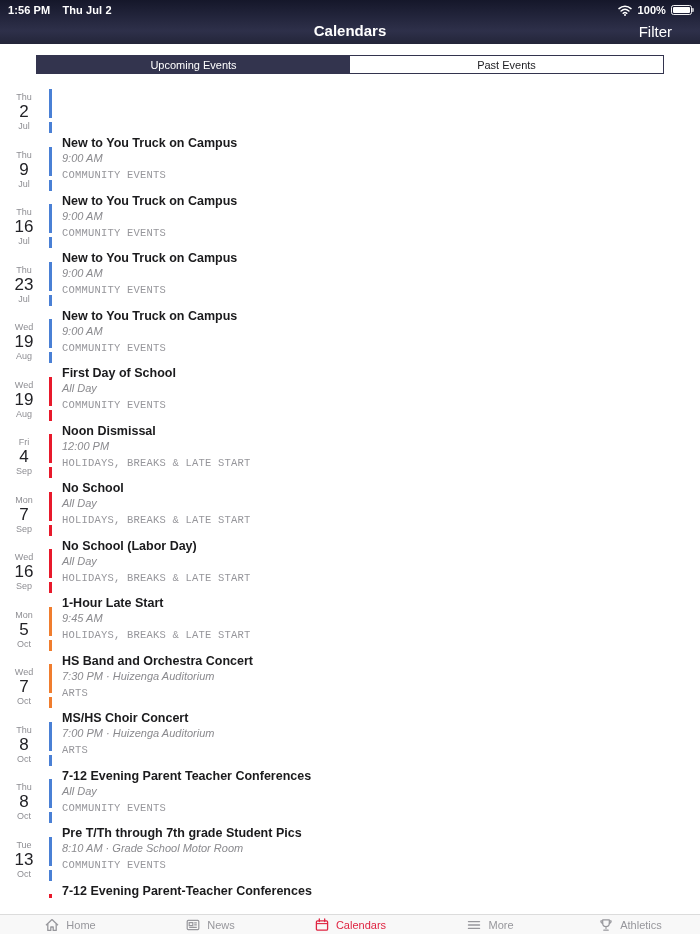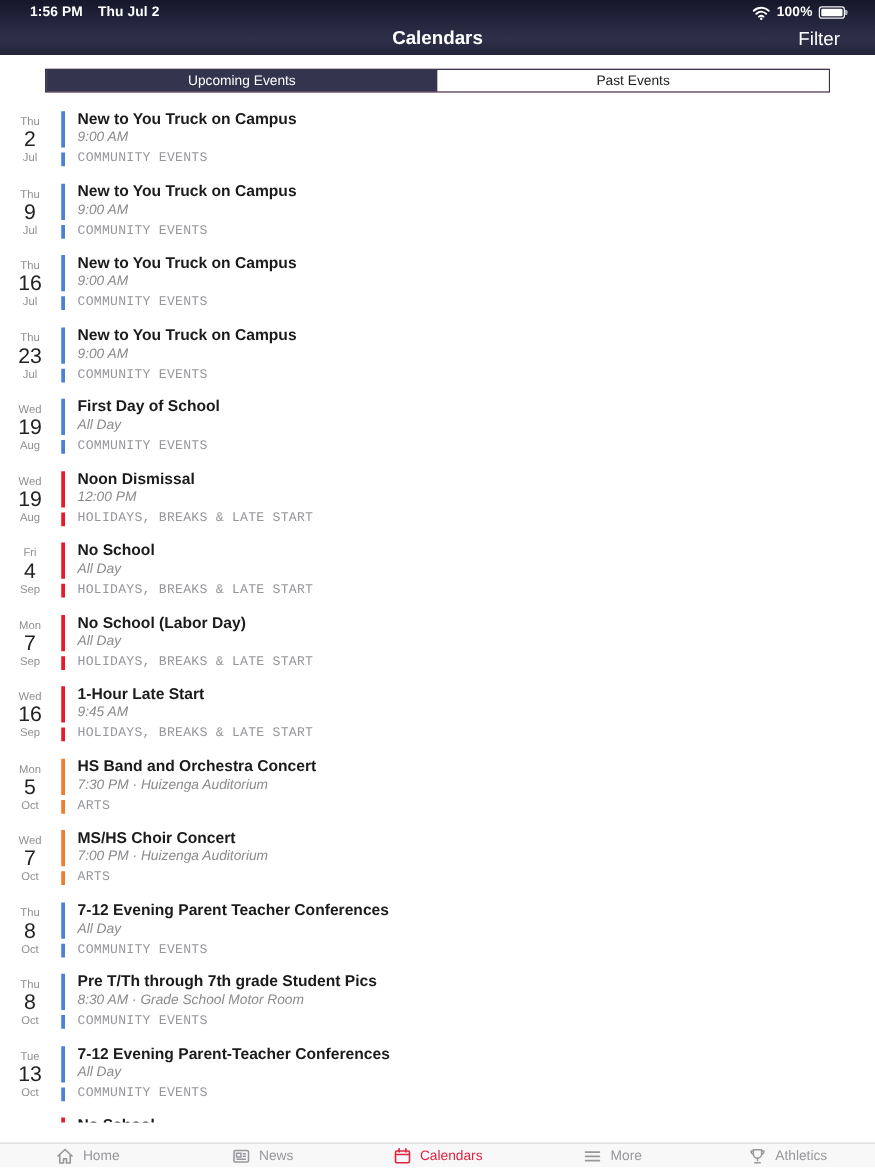--- a/index.html
+++ b/index.html
@@ -11,21 +11,21 @@
   }
 
   
   .header {
     position:absolute; top:0; left:0; right:0; height:44px;
     background:linear-gradient(180deg,#15172a 0%, #2e304a 70%, #232539 100%);
     color:#fff; z-index:5;
   }
   .status-row {
     height:20px; display:flex; align-items:center; justify-content:space-between;
-    padding:0 24px; font-size:11px; font-weight:600; letter-spacing:.1px;
+    padding:0 8px; font-size:11px; font-weight:600; letter-spacing:.1px;
   }
   .status-left span { margin-right:9px; }
   .status-right { display:flex; align-items:center; gap:5px; }
   .battery { width:21px; height:10px; border:1px solid rgba(255,255,255,.95); border-radius:2.5px; position:relative; display:inline-block; }
   .battery::before { content:''; position:absolute; inset:1px; background:#fff; border-radius:1px; }
   .battery::after { content:''; position:absolute; right:-3px; top:2px; width:2px; height:4px; background:rgba(255,255,255,.65); border-radius:0 1px 1px 0; }
   .nav-row { position:relative; height:24px; }
   .nav-title {
     position:absolute; left:0; right:0; top:2px; text-align:center;
     font-size:15px; font-weight:700; color:#fff;
@@ -52,21 +52,21 @@
     overflow:hidden; padding-top:3px;
   }
   .event-row { height:57.5px; display:flex; padding-left:8px; cursor:pointer; }
   .date-col { width:32px; text-align:center; padding-top:4px; flex:0 0 auto; }
   .dow  { font-size:9px; line-height:10px; color:#8e8e93; }
   .day  { font-size:17px; line-height:19px; color:#222226; }
   .mon  { font-size:9px; line-height:11px; color:#8e8e93; }
   .bar-col { width:3px; margin-left:9px; flex:0 0 auto; display:flex; flex-direction:column; padding-top:1px; }
   .bar-main { height:29px; width:3px; }
   .bar-cat  { height:11px; width:3px; margin-top:4px; }
-  .content-col { margin-left:10px; padding-top:0; min-width:0; }
+  .content-col { margin-left:10px; padding-top:0; min-width:0;margin-top:48px; }
   .title    { font-size:12.5px; line-height:15px; font-weight:700; color:#1b1b1d; white-space:nowrap; }
   .subtitle { font-size:11px; line-height:14px; color:#8a8a8e; white-space:nowrap;font-style:italic; }
   .subtitle:empty { height:14px; }
   .category { font-size:10.5px; line-height:12px; color:#96969b; margin-top:4px; letter-spacing:.2px; white-space:nowrap;font-family:Liberation Mono, monospace; }
 
   
   .tab-bar {
     position:absolute; left:0; right:0; bottom:0; height:20px;
     background:#f8f8f8; border-top:1px solid #dcdcdc;
     display:flex; align-items:flex-start; z-index:6;
@@ -321,21 +321,21 @@
         <div class="dow">Thu</div>
         <div class="day">8</div>
         <div class="mon">Oct</div>
       </div>
       <div class="bar-col">
         <div class="bar-seg bar-main" style="background: rgb(74, 128, 213);"></div>
         <div class="bar-seg bar-cat" style="background: rgb(74, 128, 213);"></div>
       </div>
       <div class="content-col">
         <div class="title">Pre T/Th through 7th grade Student Pics</div>
-        <div class="subtitle">8:30 AM · Grade School Motor Room</div>
+        <div class="subtitle">8:10 AM · Grade School Motor Room</div>
         <div class="category">COMMUNITY EVENTS</div>
       </div>
     </div>
 
     <div class="event-row">
       <div class="date-col">
         <div class="dow">Tue</div>
         <div class="day">13</div>
         <div class="mon">Oct</div>
       </div>

